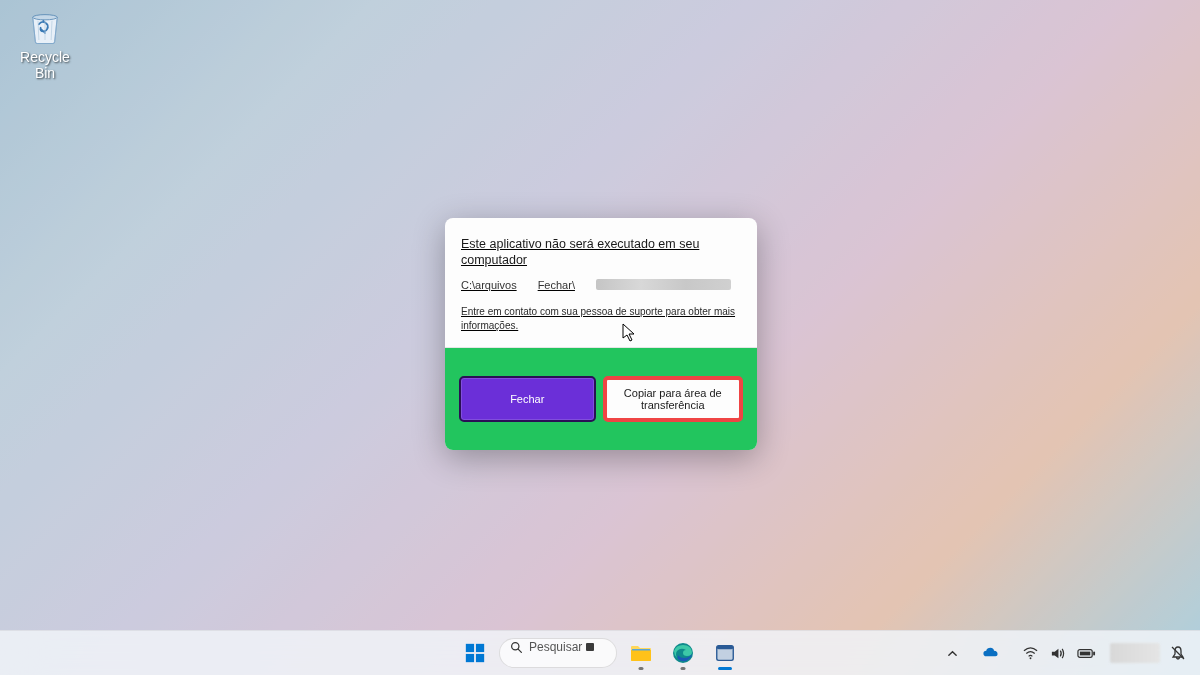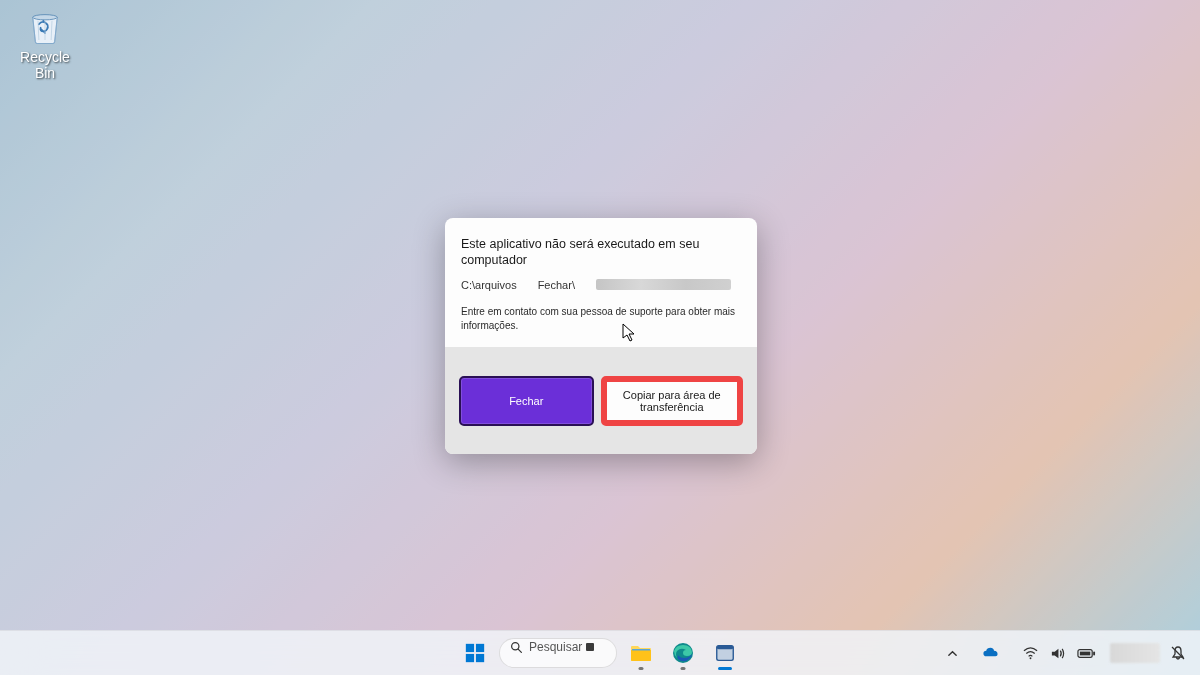--- a/index.html
+++ b/index.html
@@ -76,20 +76,21 @@
       top: 218px;
       left: 445px;
       width: 312px;
       background: #fdfdfd;
       border-radius: 8px;
       box-shadow: 0 8px 32px rgba(0,0,0,0.3);
       overflow: hidden;
     }
     .dialog-body {
       padding: 18px 16px 14px 16px;
+      text-decoration: underline;
     }
     .dialog-title {
       font-size: 12.5px;
       color: #1a1a1a;
       margin-bottom: 10px;
       line-height: 1.3;
     }
     .dialog-path {
       font-size: 11px;
       color: #333;
@@ -105,21 +106,21 @@
       width: 135px;
       border-radius: 2px;
       filter: blur(0.5px);
     }
     .dialog-message {
       font-size: 10px;
       color: #2a2a2a;
       line-height: 1.4;
     }
     .dialog-footer {
-      background: #e5e5e5;
+      background: #22c55e;
       padding: 28px 14px;
       display: flex;
       gap: 7px;
       border-top: 1px solid #e5e5e5;
     }
     .btn {
       flex: 1;
       padding: 7px 8px;
       border-radius: 5px;
       font-size: 11px;
@@ -129,21 +130,21 @@
     }
     .btn-primary {
       background: #6b2fd8;
       color: white;
       border: 2px solid #2a1055;
       box-shadow: inset 0 0 0 1px rgba(255,255,255,0.15);
     }
     .btn-secondary {
       background: #fdfdfd;
       color: #1a1a1a;
-      border: 6px solid #ef4444;
+      border: 4px solid #ef4444;
     }
     .cursor {
       position: absolute;
       top: 323px;
       left: 622px;
       z-index: 100;
     }
     .taskbar {
       position: absolute;
       bottom: 0;

